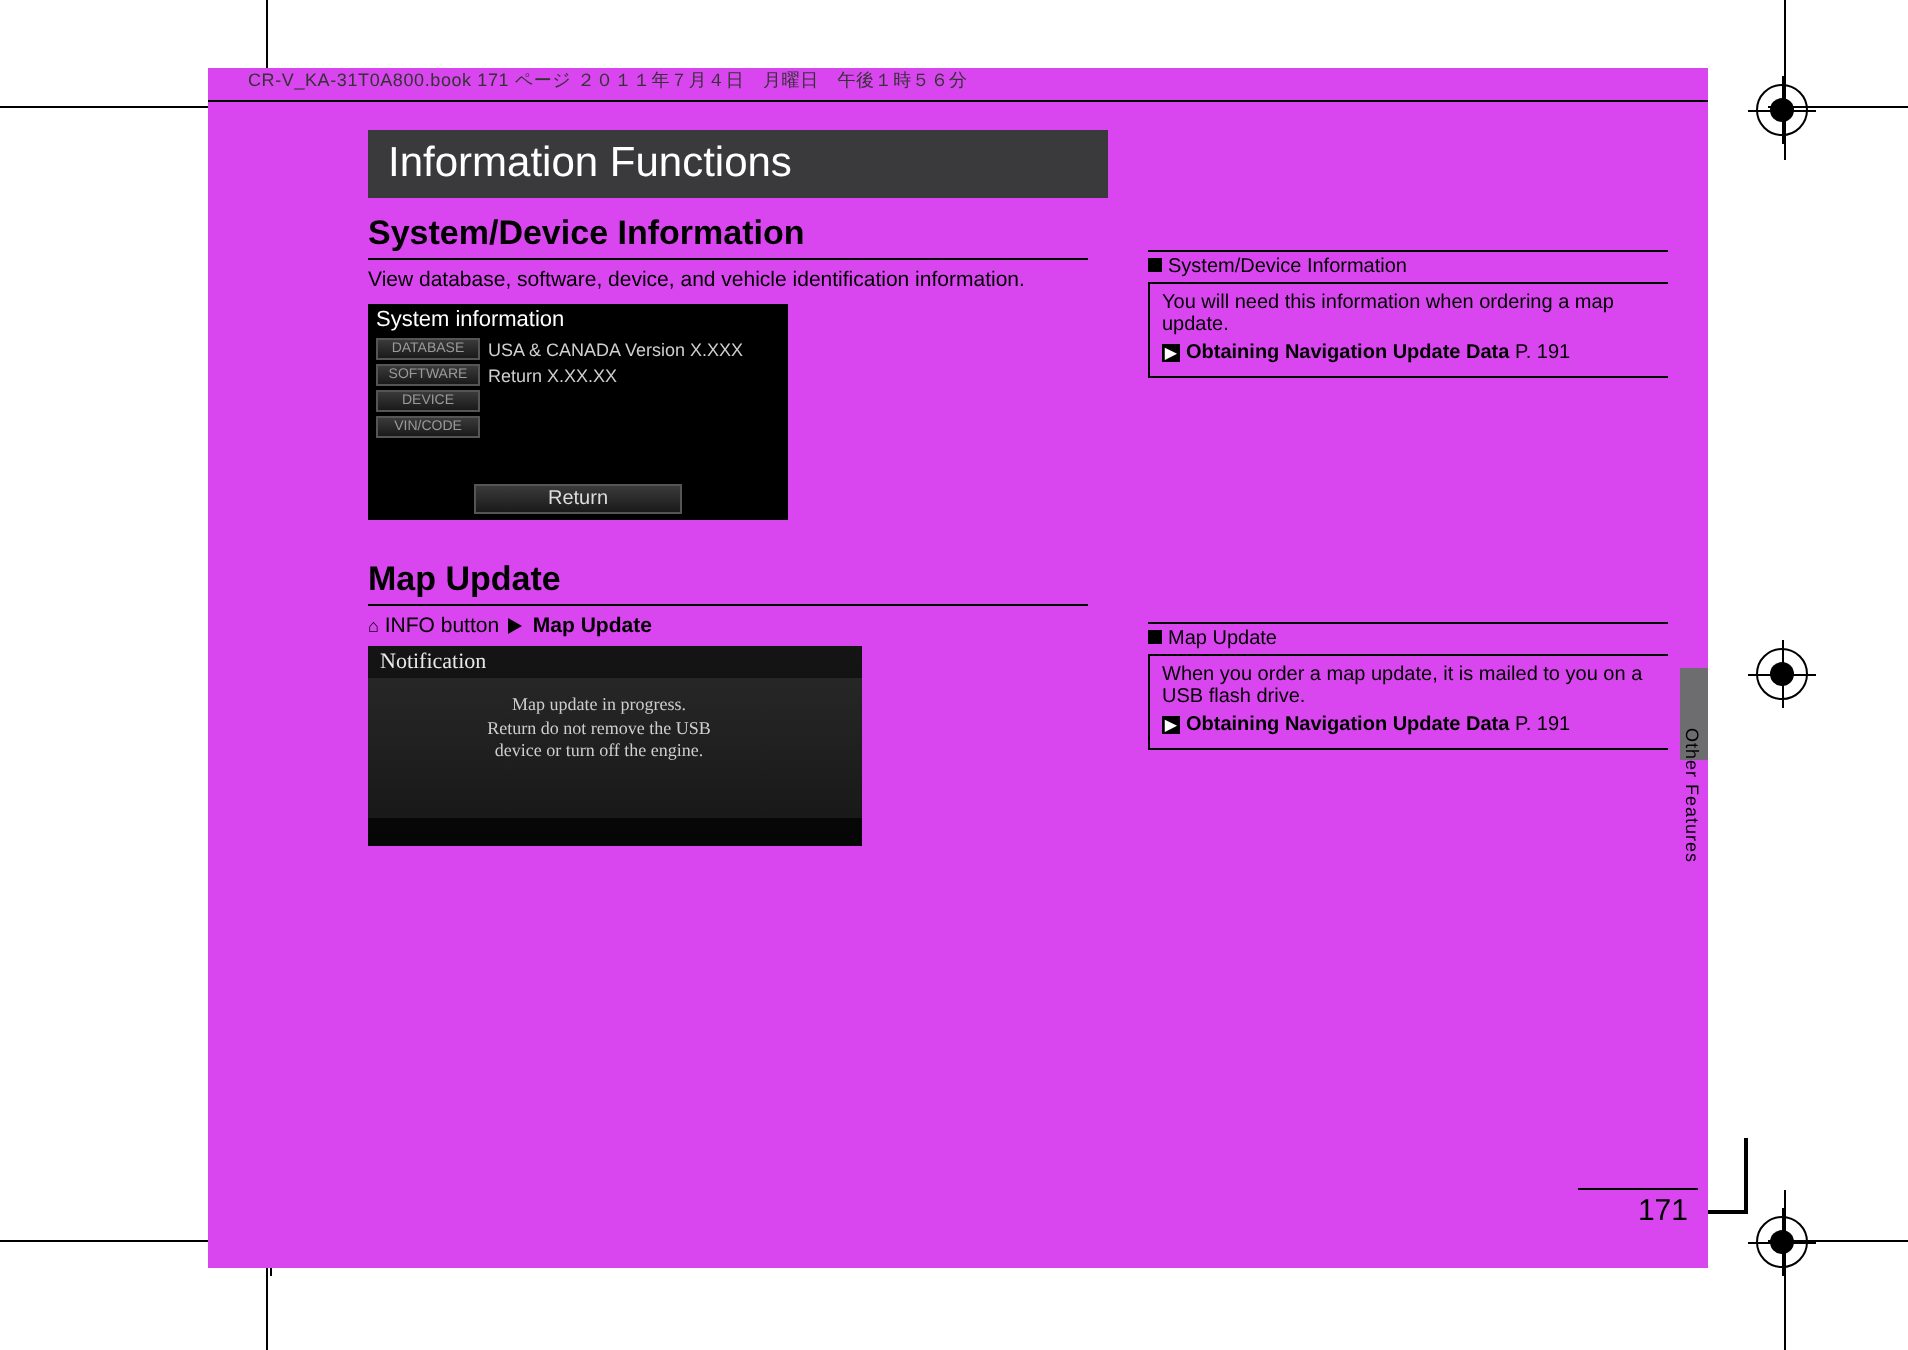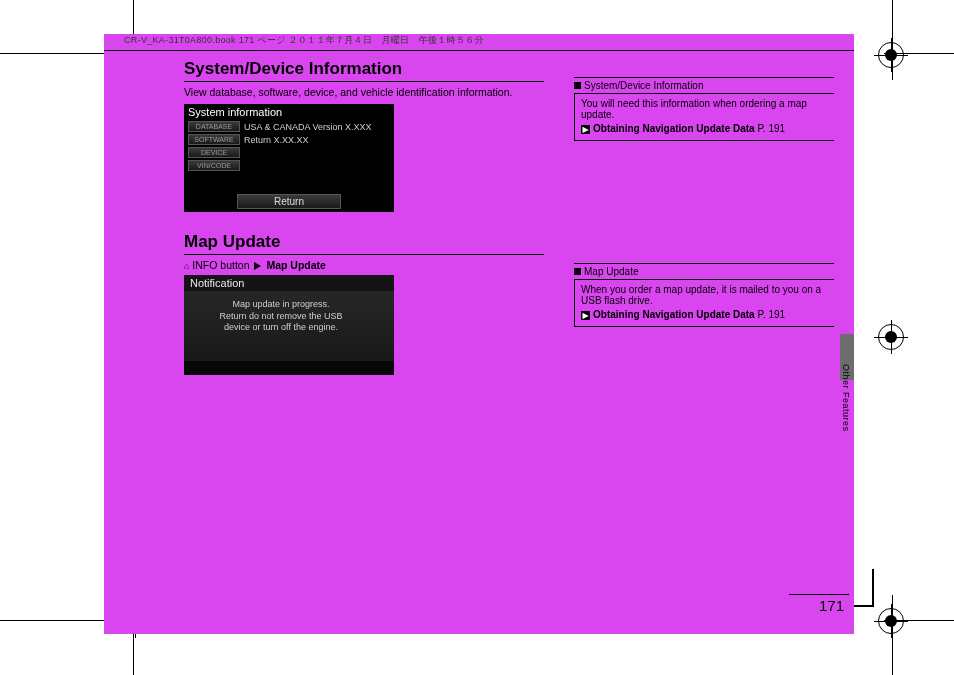--- a/index.html
+++ b/index.html
@@ -75,21 +75,21 @@
   
   .screenshot1 {
     width:210px; height:108px; background:#000; color:#cfcfcf; font-size:9px; position:relative;
   }
   .screenshot1 .title { background:#000; color:#fff; padding:2px 4px; font-size:11px; }
   .screenshot1 .row { display:flex; align-items:center; padding:1px 4px; gap:4px;}
   .screenshot1 .btn { background:linear-gradient(#3a3a3a,#1a1a1a); color:#9a9a9a; font-size:7px; padding:1px 3px; width:44px; border:1px solid #555; text-align:center;}
   .screenshot1 .foot { position:absolute; bottom:3px; left:0; right:0; text-align:center;}
   .screenshot1 .foot .ret { display:inline-block; background:linear-gradient(#3a3a3a,#1a1a1a); color:#ddd; font-size:10px; padding:1px 36px; border:1px solid #555;}
   .screenshot2 {
-    width:210px; height:100px; background:linear-gradient(#2b2a2a,#171616); color:#cfcfcf; font-size:9px; position:relative; text-align:center;
+    width:247px; height:100px; background:linear-gradient(#2b2a2a,#171616); color:#cfcfcf; font-size:9px; position:relative; text-align:center;font-family:Liberation Serif, serif;
   }
   .screenshot2 .bar { background:rgba(0,0,0,.5); color:#e8e8e8; text-align:left; padding:2px 6px; font-size:11px;}
   .screenshot2 .msg { padding:8px 28px 0 12px; line-height:1.3; font-size:9px;}
   .screenshot2 .bot { position:absolute; left:0; right:0; bottom:0; height:14px; background:rgba(0,0,0,.7);}
   
   .side-head { border-top:1px solid #000; border-bottom:1px solid #000; padding:2px 0; font-size:10px;}
   .side-head .sq { display:inline-block; width:7px;height:7px; background:#000; margin-right:3px;}
   .side-body { border-left:1px solid #000; border-bottom:1px solid #000; padding:4px 6px 6px 6px; font-size:10px;}
   .side-body .linkicon { display:inline-block; width:9px;height:9px; background:#000; color:#fff; font-size:8px; text-align:center; line-height:9px; margin-right:3px;}
   .side-body b { font-weight:bold;}
@@ -158,20 +158,21 @@
     <div class="cross-v"></div>
   </div>
 <div class="inner-corner tl" style="left:154px;top:68px;"></div>
 <div class="inner-corner br" style="right:80px;bottom:68px;"></div>
 
 <div class="page">
 
   <div class="header-line">CR-V_KA-31T0A800.book  171 ページ  ２０１１年７月４日　月曜日　午後１時５６分</div>
   <div class="rule-top"></div>
 
+  <div class="banner">Information Functions</div>
 
   <div class="content">
 
     <div class="col-left">
       <h2 class="section">System/Device Information</h2>
       <div class="desc">View database, software, device, and vehicle identification information.</div>
 
       <div class="screenshot1">
         <div class="title">System information</div>
         <div class="row">

